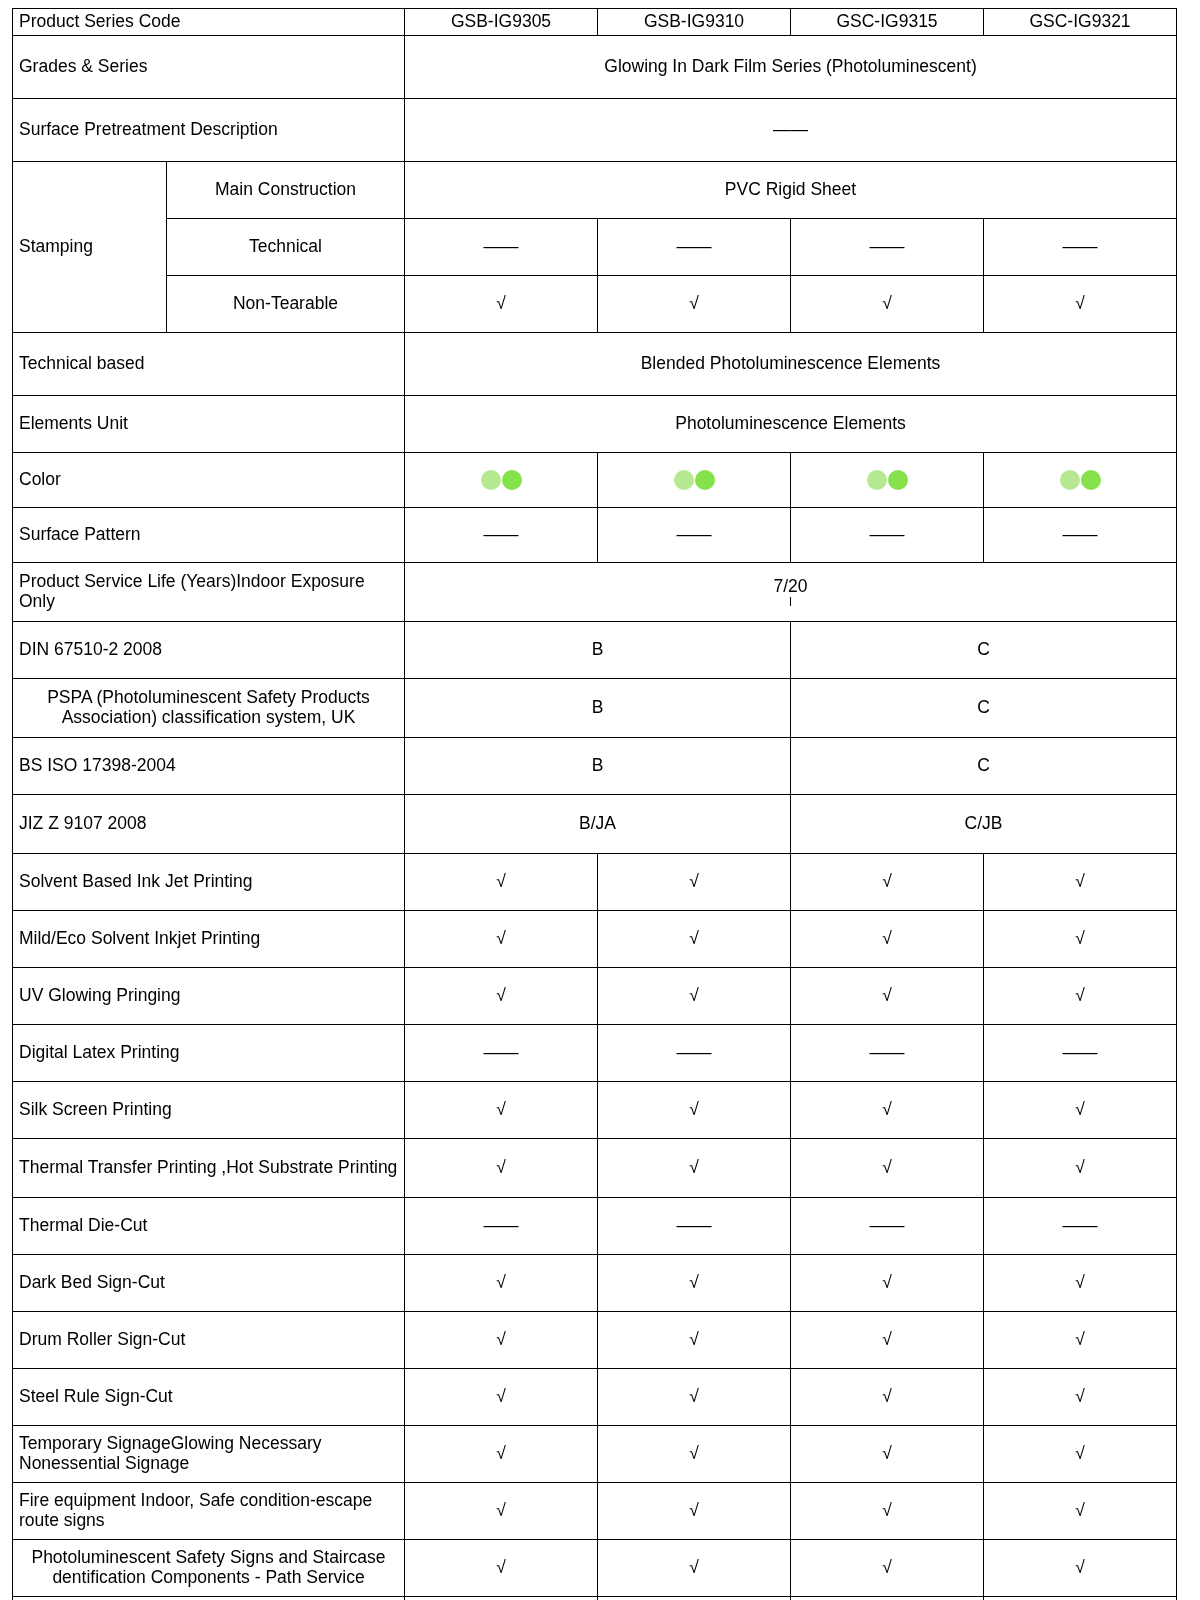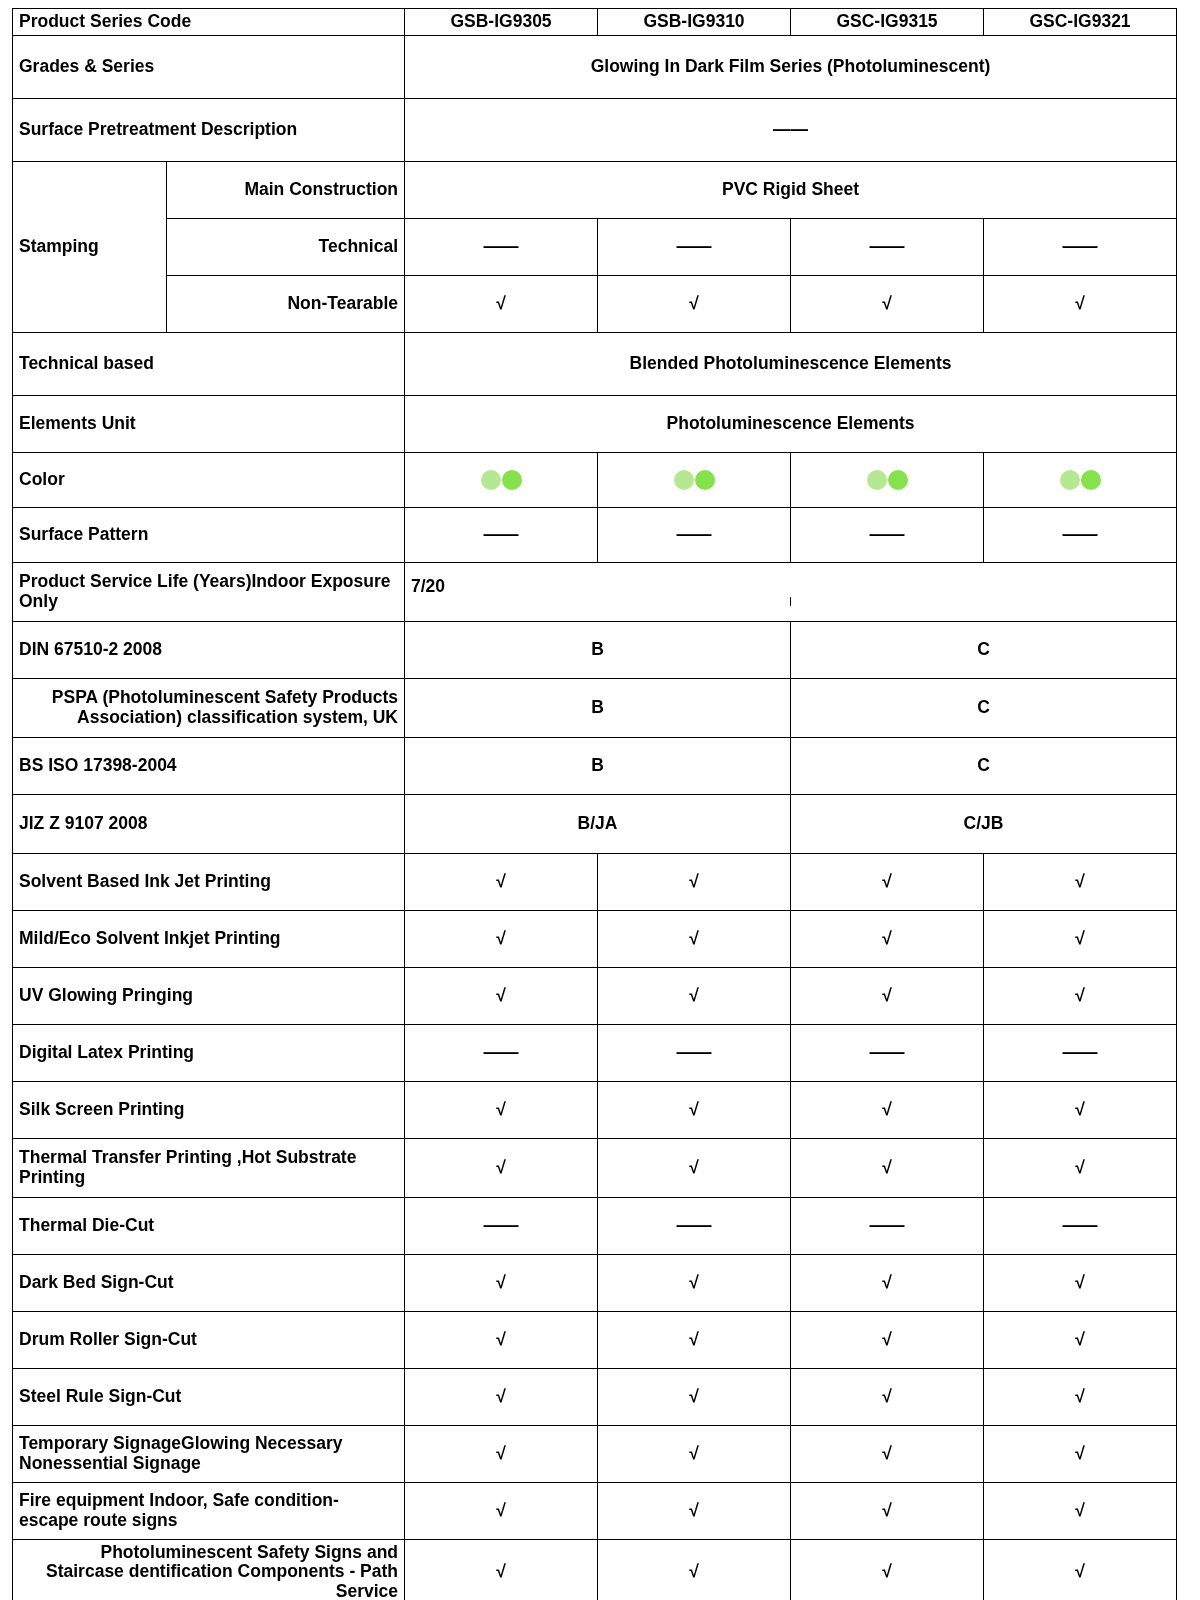--- a/index.html
+++ b/index.html
@@ -12,50 +12,49 @@
     height: 1600px;
     font-family: "Liberation Sans", sans-serif;
     color: #000000;
     overflow: hidden;
   }
   .sheet {
     box-sizing: border-box;
     width: 1200px;
     height: 1600px;
     padding: 8px 12px 8px 12px;
-    font-weight: bold;
   }
   table.spec {
     border-collapse: collapse;
     width: 1164px;
     table-layout: fixed;
   }
   table.spec td {
     border: 1px solid #000000;
     font-size: 17.5px;
     line-height: 1.12;
     padding: 3px 6px;
     vertical-align: middle;
     overflow: hidden;
   }
   td.label {
     text-align: left;
     padding-left: 8px;
   }
   td.label-small {
-    text-align: right;
+    text-align: center;
     padding-left: 8px;
     font-size: 16.5px;
     line-height: 1.05;
   }
   td.center {
     text-align: center;
   }
   td.sub-label {
-    text-align: right;
+    text-align: center;
     padding-left: 10px;
   }
   .check {
     font-size: 19px;
   }
   .vert-label {
     padding-left: 8px;
   }
   .color-dots {
     display: flex;
@@ -65,20 +64,21 @@
   }
   .dot {
     width: 20px;
     height: 20px;
     border-radius: 50%;
     display: inline-block;
   }
   .dot.pale { background: #b6e892; }
   .dot.bright { background: #86e24a; }
   .life-val {
+    text-align: center;
     position: relative;
   }
   .tick {
     display: block;
     width: 1px;
     height: 9px;
     background: #000;
     margin: 1px auto 0 auto;
   }
 </style>

